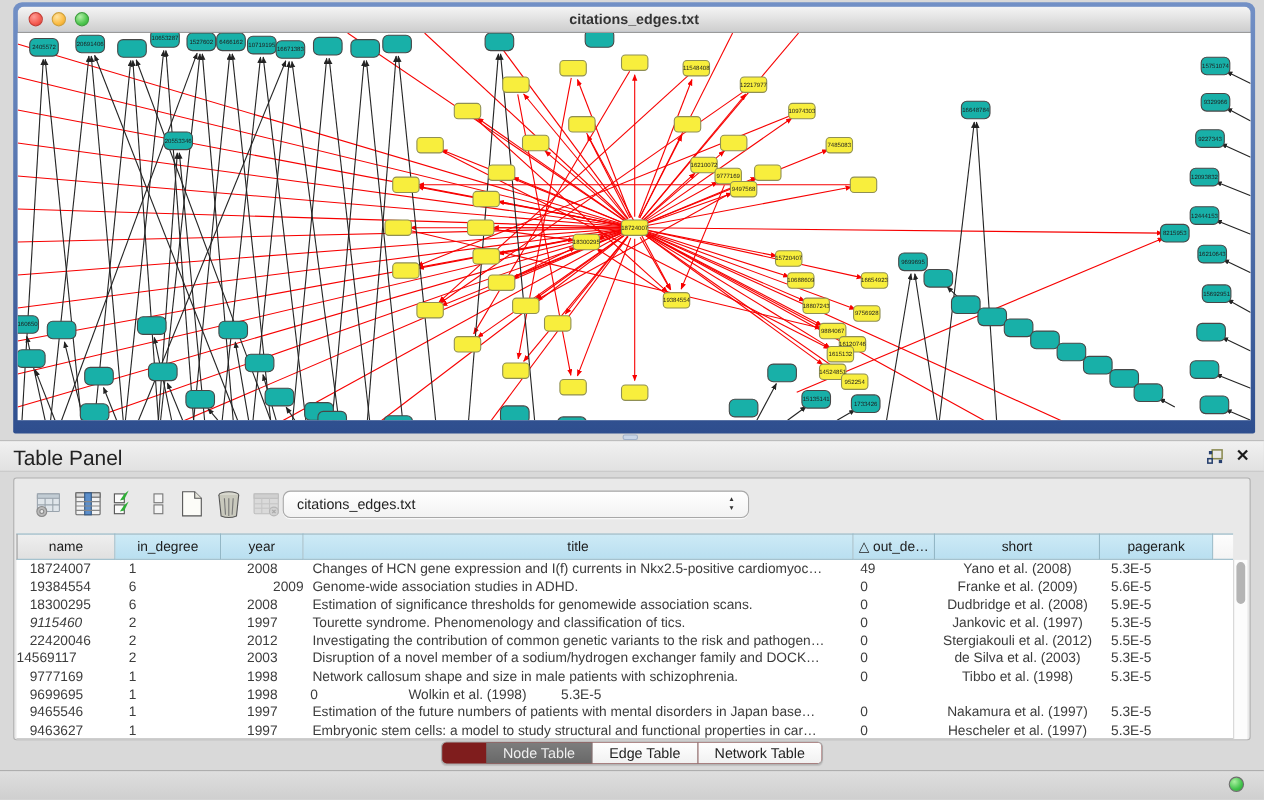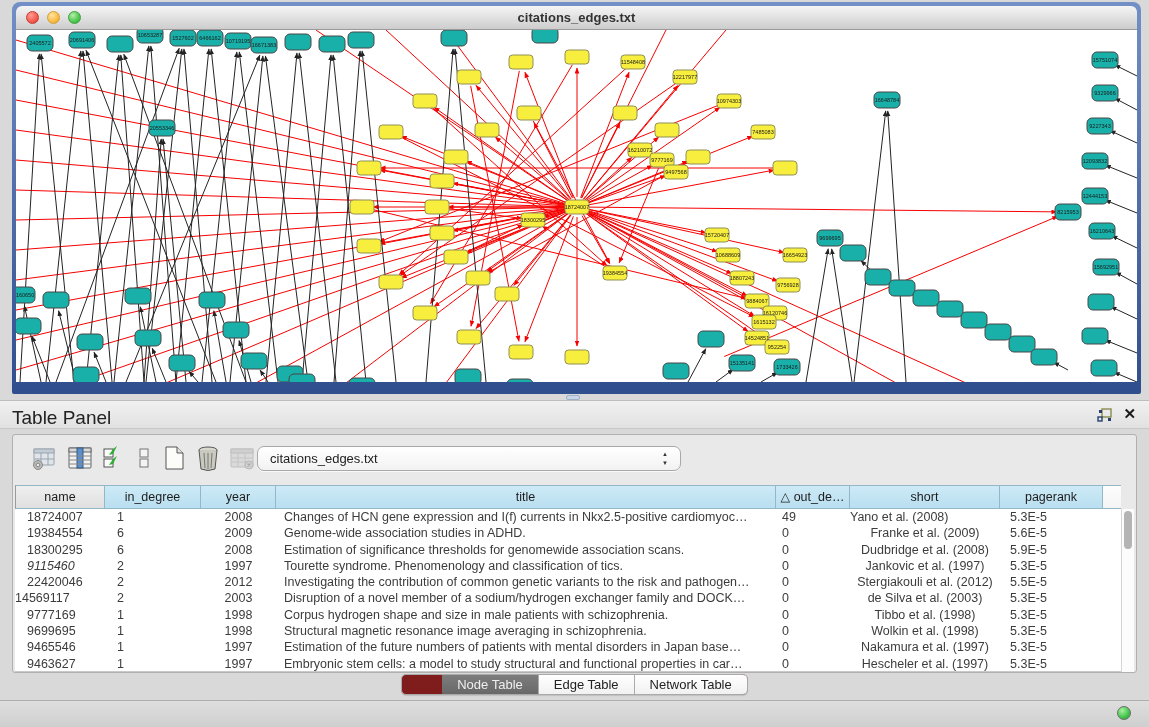--- a/index.html
+++ b/index.html
@@ -694,27 +694,27 @@
         <div class="th" style="width: 103px;">pagerank</div>
         <div class="th filler" style="width: 18px;"></div>
       </div>
     <div class="tbl-body" id="tbody">
         <div class="tr">
           <div class="td" style="width: 90px; text-align: left; padding-left: 12px;">18724007</div>
           <div class="td" style="width: 96px; text-align: left; padding-left: 12px;">1</div>
           <div class="td" style="width: 75px; text-align: center;">2008</div>
           <div class="td" style="width: 500px; text-align: left; padding-left: 8px;">Changes of HCN gene expression and I(f) currents in Nkx2.5-positive cardiomyoc…</div>
           <div class="td" style="width: 74px; text-align: left; padding-left: 6px;">49</div>
-          <div class="td" style="width: 150px; ">Yano et al. (2008)</div>
+          <div class="td" style="width: 150px; text-align: center;">Yano et al. (2008)</div>
           <div class="td" style="width: 103px; text-align: left; padding-left: 10px;">5.3E-5</div>
         </div>
         <div class="tr">
           <div class="td" style="width: 90px; text-align: left; padding-left: 12px;">19384554</div>
           <div class="td" style="width: 96px; text-align: left; padding-left: 12px;">6</div>
-          <div class="td" style="width: 75px; text-align: center;">2009</div>
+          <div class="td" style="width: 75px; text-align: right;">2009</div>
           <div class="td" style="width: 500px; text-align: left; padding-left: 8px;">Genome-wide association studies in ADHD.</div>
           <div class="td" style="width: 74px; text-align: left; padding-left: 6px;">0</div>
           <div class="td" style="width: 150px; text-align: center;">Franke et al. (2009)</div>
           <div class="td" style="width: 103px; text-align: left; padding-left: 10px;">5.6E-5</div>
         </div>
         <div class="tr">
           <div class="td" style="width: 90px; text-align: left; padding-left: 12px;">18300295</div>
           <div class="td" style="width: 96px; text-align: left; padding-left: 12px;">6</div>
           <div class="td" style="width: 75px; text-align: center;">2008</div>
           <div class="td" style="width: 500px; text-align: left; padding-left: 8px;">Estimation of significance thresholds for genomewide association scans.</div>
@@ -746,30 +746,29 @@
           <div class="td" style="width: 75px; text-align: center;">2003</div>
           <div class="td" style="width: 500px; text-align: left; padding-left: 8px;">Disruption of a novel member of a sodium/hydrogen exchanger family and DOCK…</div>
           <div class="td" style="width: 74px; text-align: left; padding-left: 6px;">0</div>
           <div class="td" style="width: 150px; text-align: center;">de Silva et al. (2003)</div>
           <div class="td" style="width: 103px; text-align: left; padding-left: 10px;">5.3E-5</div>
         </div>
         <div class="tr">
           <div class="td" style="width: 90px; text-align: left; padding-left: 12px;">9777169</div>
           <div class="td" style="width: 96px; text-align: left; padding-left: 12px;">1</div>
           <div class="td" style="width: 75px; text-align: center;">1998</div>
-          <div class="td" style="width: 500px; text-align: left; padding-left: 8px;">Corpus hydrogen shape and size in male patients with schizophrenia.</div>
+          <div class="td" style="width: 500px; text-align: left; padding-left: 8px;">Network callosum shape and size in male patients with schizophrenia.</div>
           <div class="td" style="width: 74px; text-align: left; padding-left: 6px;">0</div>
           <div class="td" style="width: 150px; text-align: center;">Tibbo et al. (1998)</div>
           <div class="td" style="width: 103px; text-align: left; padding-left: 10px;">5.3E-5</div>
         </div>
         <div class="tr">
           <div class="td" style="width: 90px; text-align: left; padding-left: 12px;">9699695</div>
           <div class="td" style="width: 96px; text-align: left; padding-left: 12px;">1</div>
           <div class="td" style="width: 75px; text-align: center;">1998</div>
-          <div class="td" style="width: 500px; text-align: left; padding-left: 8px;">Structural magnetic resonance image averaging in schizophrenia.</div>
           <div class="td" style="width: 74px; text-align: left; padding-left: 6px;">0</div>
           <div class="td" style="width: 150px; text-align: center;">Wolkin et al. (1998)</div>
           <div class="td" style="width: 103px; text-align: left; padding-left: 10px;">5.3E-5</div>
         </div>
         <div class="tr">
           <div class="td" style="width: 90px; text-align: left; padding-left: 12px;">9465546</div>
           <div class="td" style="width: 96px; text-align: left; padding-left: 12px;">1</div>
           <div class="td" style="width: 75px; text-align: center;">1997</div>
           <div class="td" style="width: 500px; text-align: left; padding-left: 8px;">Estimation of the future numbers of patients with mental disorders in Japan base…</div>
           <div class="td" style="width: 74px; text-align: left; padding-left: 6px;">0</div>

